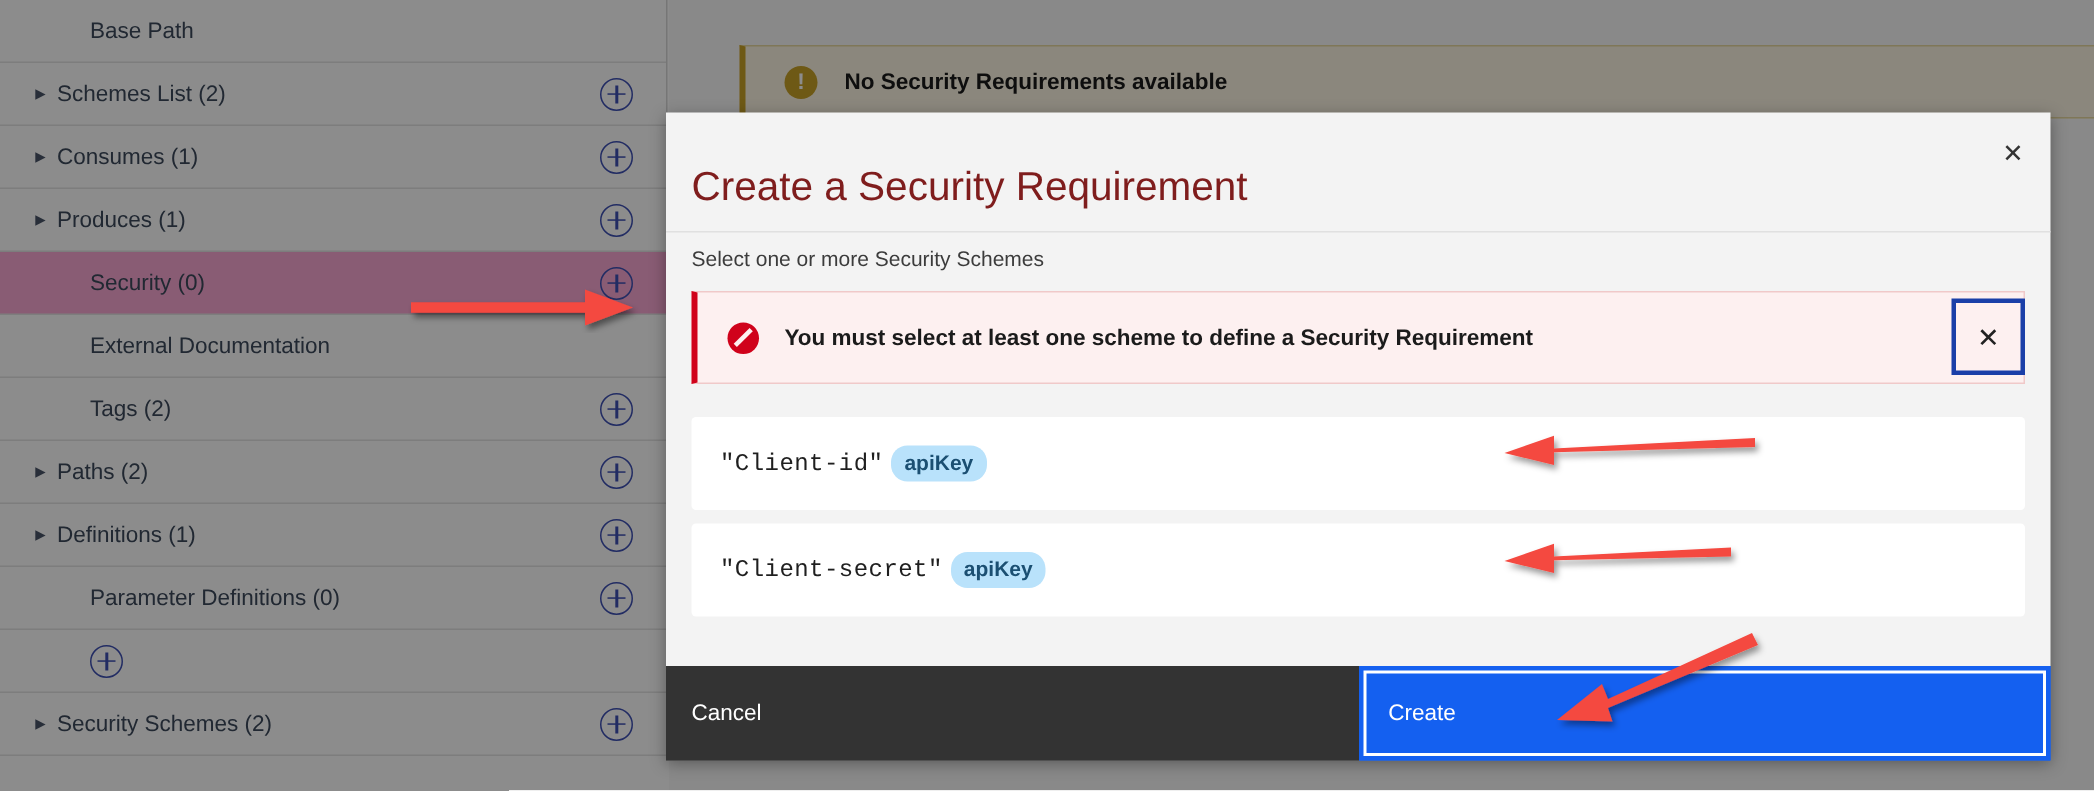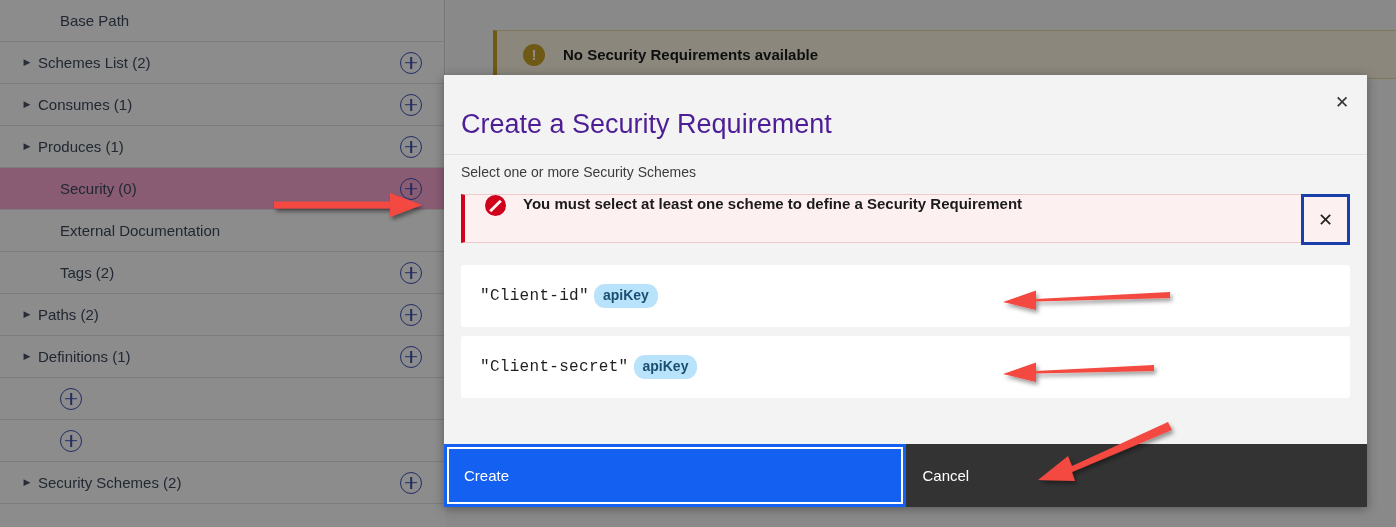--- a/index.html
+++ b/index.html
@@ -155,45 +155,46 @@
     width: 30px; height: 30px;
     display: flex;
     align-items: center;
     justify-content: center;
     font-size: 17px;
     color: #333;
     cursor: pointer;
   }
   #modal-title {
     font-size: 27px;
-    color: #4c1d95;
+    color: #7f1d1d;
     padding: 34px 12px 14px 17px;
     font-weight: normal;
     margin: 0;
   }
   #modal-subtitle {
     font-size: 14px;
     color: #3c3c3c;
     padding: 9px 0 0 17px;
     border-top: 1px solid #e0e0e0;
     margin: 0 0 0 0;
   }
 
   #modal-body {
     flex: 1 1 auto;
     padding: 14px 17px 0 17px;
     overflow: hidden;
   }
 
   #error-alert {
-    height: 49px;
+    height: 62px;
     background: #fdf0f0;
     border: 1px solid #f0c9c9;
     border-left: 4px solid #d0021b;
     display: flex;
+    align-items: center;
     margin-bottom: 22px;
   }
   .err-icon {
     width: 21px; height: 21px;
     border-radius: 50%;
     background: #d0021b;
     position: relative;
     margin-left: 20px;
     flex: 0 0 21px;
   }
@@ -337,20 +338,21 @@
           <span class="nav-label">Paths (2)</span>
           <span class="nav-plus"></span>
         </div>
         <div class="nav-row nav-indent-1">
           <span class="nav-caret">▶</span>
           <span class="nav-label">Definitions (1)</span>
           <span class="nav-plus"></span>
         </div>
         <div class="nav-row nav-indent-2">
           <span class="nav-caret empty">▶</span>
+          <span class="nav-label">Parameter Definitions (0)</span>
           <span class="nav-plus"></span>
         </div>
         <div class="nav-row nav-indent-2">
           <span class="nav-caret empty">▶</span>
           <span class="nav-plus"></span>
         </div>
         <div class="nav-row nav-indent-1">
           <span class="nav-caret">▶</span>
           <span class="nav-label">Security Schemes (2)</span>
           <span class="nav-plus"></span>
@@ -403,22 +405,22 @@
           </div>
           <div class="scheme-card">
             <span class="scheme-name">"Client-secret"</span>
             <span class="scheme-badge">apiKey</span>
           </div>
         </div>
 
     </div>
 
     <div id="modal-footer">
+      <div id="cancel-button">Cancel</div>
       <div id="create-button">Create</div>
-      <div id="cancel-button">Cancel</div>
     </div>
   </div>
 
   <svg class="arrow-svg" id="arrow-clientid" width="180" height="34" viewBox="0 0 180 34">
     <defs>
       <filter id="shadow-b" x="-30%" y="-60%" width="170%" height="240%">
         <feDropShadow dx="2" dy="3" stdDeviation="2.2" flood-color="#000" flood-opacity="0.4"></feDropShadow>
       </filter>
     </defs>
     <g filter="url(#shadow-b)">

